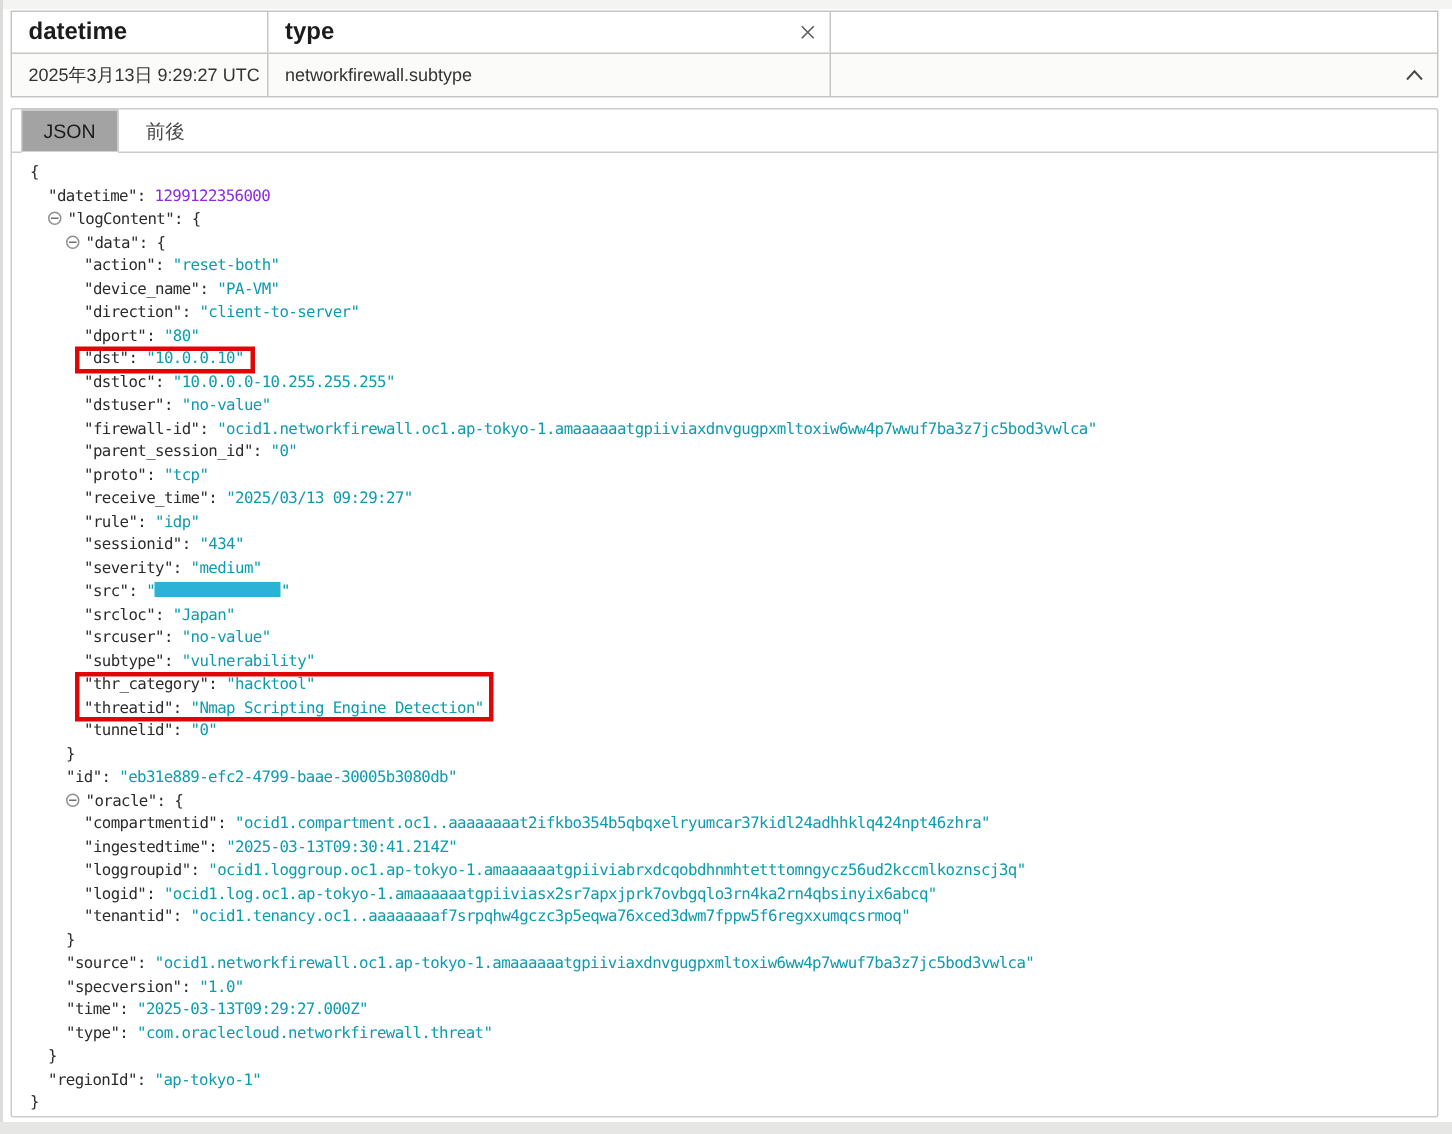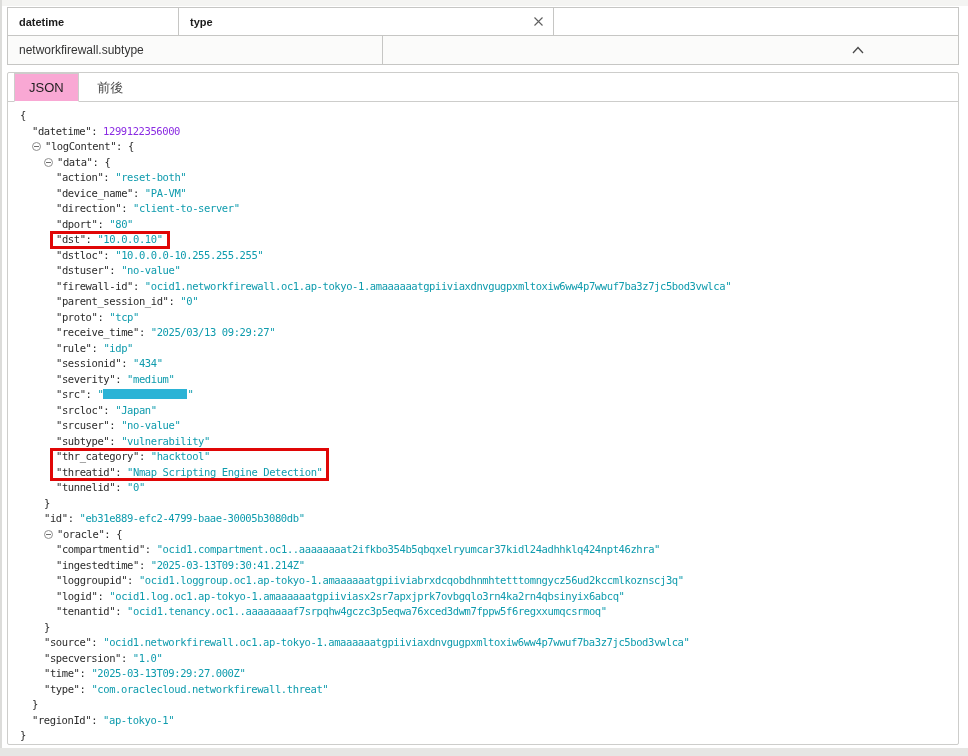--- a/index.html
+++ b/index.html
@@ -20,37 +20,37 @@
   }
   .edge-strip-left{position:absolute;left:0;top:0;width:2px;height:756px;background:#dcdcda;}
   .edge-strip-top{position:absolute;left:0;top:0;width:968px;height:6px;background:#f4f4f2;}
   .edge-strip-bottom{position:absolute;left:0;top:748px;width:968px;height:8px;background:#e6e6e4;}
 
   
   .results-table{position:absolute;left:7px;top:7px;width:952px;background:#fff;border:1px solid var(--border);border-left:1px solid var(--border);}
   .thead{display:flex;height:28px;border-bottom:1px solid var(--border);background:#ffffff;}
   .trow{display:flex;height:28px;background:#fbfbfa;}
   .th,.td{display:flex;align-items:center;padding:0 8px 0 11px;overflow:hidden;white-space:nowrap;}
-  .th{font-weight:bold;font-size:11px;color:#1c1c1c;justify-content:space-between;}
+  .th{font-weight:bold;font-size:16px;color:#1c1c1c;justify-content:space-between;}
   .td{font-size:12px;color:#333;}
   .c-datetime{width:171px;border-right:1px solid var(--border);}
   .c-type{width:375px;border-right:1px solid var(--border);}
   .c-msg{width:374px;border-right:1px solid var(--border);margin-top:48px;}
   .c-caret{flex:1;justify-content:center;padding:0;}
   .td.c-msg{font-size:11px;letter-spacing:-0.1px;color:#3c3c3c;}
   .x-icon{cursor:pointer;flex:none;display:flex;align-items:center;}
   .chev{cursor:pointer;display:flex;align-items:center;}
 
   
   .panel{position:absolute;left:7px;top:72px;width:952px;height:673px;background:#fff;
          border:1px solid #cdcdcb;border-radius:2px;}
   .tabbar{height:29px;padding-left:6px;border-bottom:1px solid #cdcdcb;display:flex;align-items:flex-end;}
   .tab{height:29px;display:flex;align-items:center;justify-content:center;min-width:63px;
        padding:0 14px;font-size:13px;color:#4a4a4a;cursor:pointer;margin-bottom:-1px;}
-  .tab.active{background:#f9a8d4;border:1px solid #cdcdcb;border-bottom:1px solid #fff;color:#1d1d1d;}
+  .tab.active{background:#a3a3a3;border:1px solid #cdcdcb;border-bottom:1px solid #fff;color:#1d1d1d;}
 
   
   .json-body{position:relative;padding-top:6px;
     font-family:"DejaVu Sans Mono", monospace;font-size:10.5px;letter-spacing:-0.4px;color:var(--ink);}
   .json-line{height:15.5px;line-height:15.5px;white-space:pre;}
   .line-inner{display:inline-block;}
   .jkey{color:#2b2b2b;}
   .jpunct{color:#2b2b2b;}
   .jstr{color:var(--teal);}
   .jnum{color:var(--purple);}
@@ -84,20 +84,21 @@
       <span class="th-label">data.message</span>
       <span class="x-icon">
         <svg width="13" height="13" viewBox="0 0 13 13">
             <path d="M2.5 2.5 L10.5 10.5 M10.5 2.5 L2.5 10.5" stroke="#5f5f5f" stroke-width="1.1" fill="none"></path>
           </svg>
       </span>
     </div>
     <div class="th c-caret"></div>
   </div>
   <div class="trow">
+    <div class="td c-datetime">2025年3月13日 9:29:27 UTC</div>
     <div class="td c-type">networkfirewall.subtype</div>
     <div class="td c-msg">{"data":{"action":"reset-both","device_name":"PA-VM","direction":"client-to-server...</div>
     <div class="td c-caret chev">
       <svg width="14" height="10" viewBox="0 0 14 10">
           <polyline points="2,8 7,2.5 12,8" stroke="#4a4a4a" stroke-width="1.3" fill="none"></polyline>
         </svg>
     </div>
   </div>
 </div>
 

